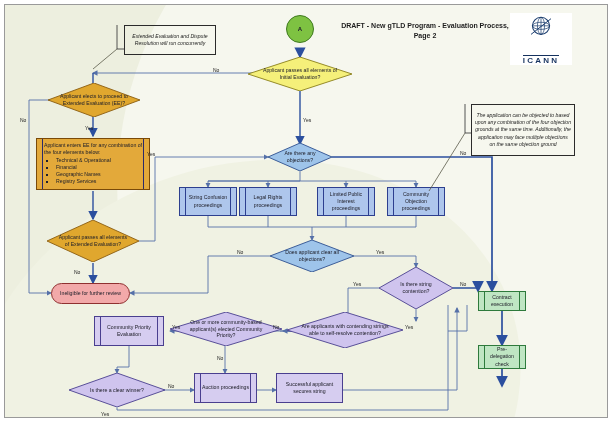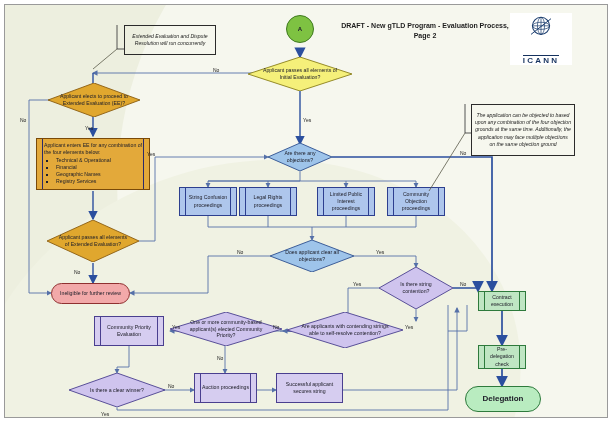--- a/index.html
+++ b/index.html
@@ -334,23 +334,20 @@
     </div>
 
     <div class="node rect rect-green proc" style="left:473px;top:286px;width:48px;height:20px;">
       <span class="inner">Contract execution</span>
     </div>
 
     <div class="node rect rect-green proc" style="left:473px;top:340px;width:48px;height:24px;">
       <span class="inner">Pre-delegation check</span>
     </div>
 
-    <div class="node term" style="left:460px;top:381px;width:76px;height:26px;font-weight:bold;font-size:8px;">
-      <span class="inner">Delegation</span>
-    </div>
 
     <div class="elabel" style="left:208px;top:62px;">No</div>
     <div class="elabel" style="left:298px;top:112px;">Yes</div>
     <div class="elabel" style="left:80px;top:120px;">Yes</div>
     <div class="elabel" style="left:15px;top:112px;">No</div>
     <div class="elabel" style="left:142px;top:146px;">Yes</div>
     <div class="elabel" style="left:69px;top:264px;">No</div>
 
     <div class="elabel" style="left:455px;top:145px;">No</div>
     <div class="elabel" style="left:232px;top:244px;">No</div>

